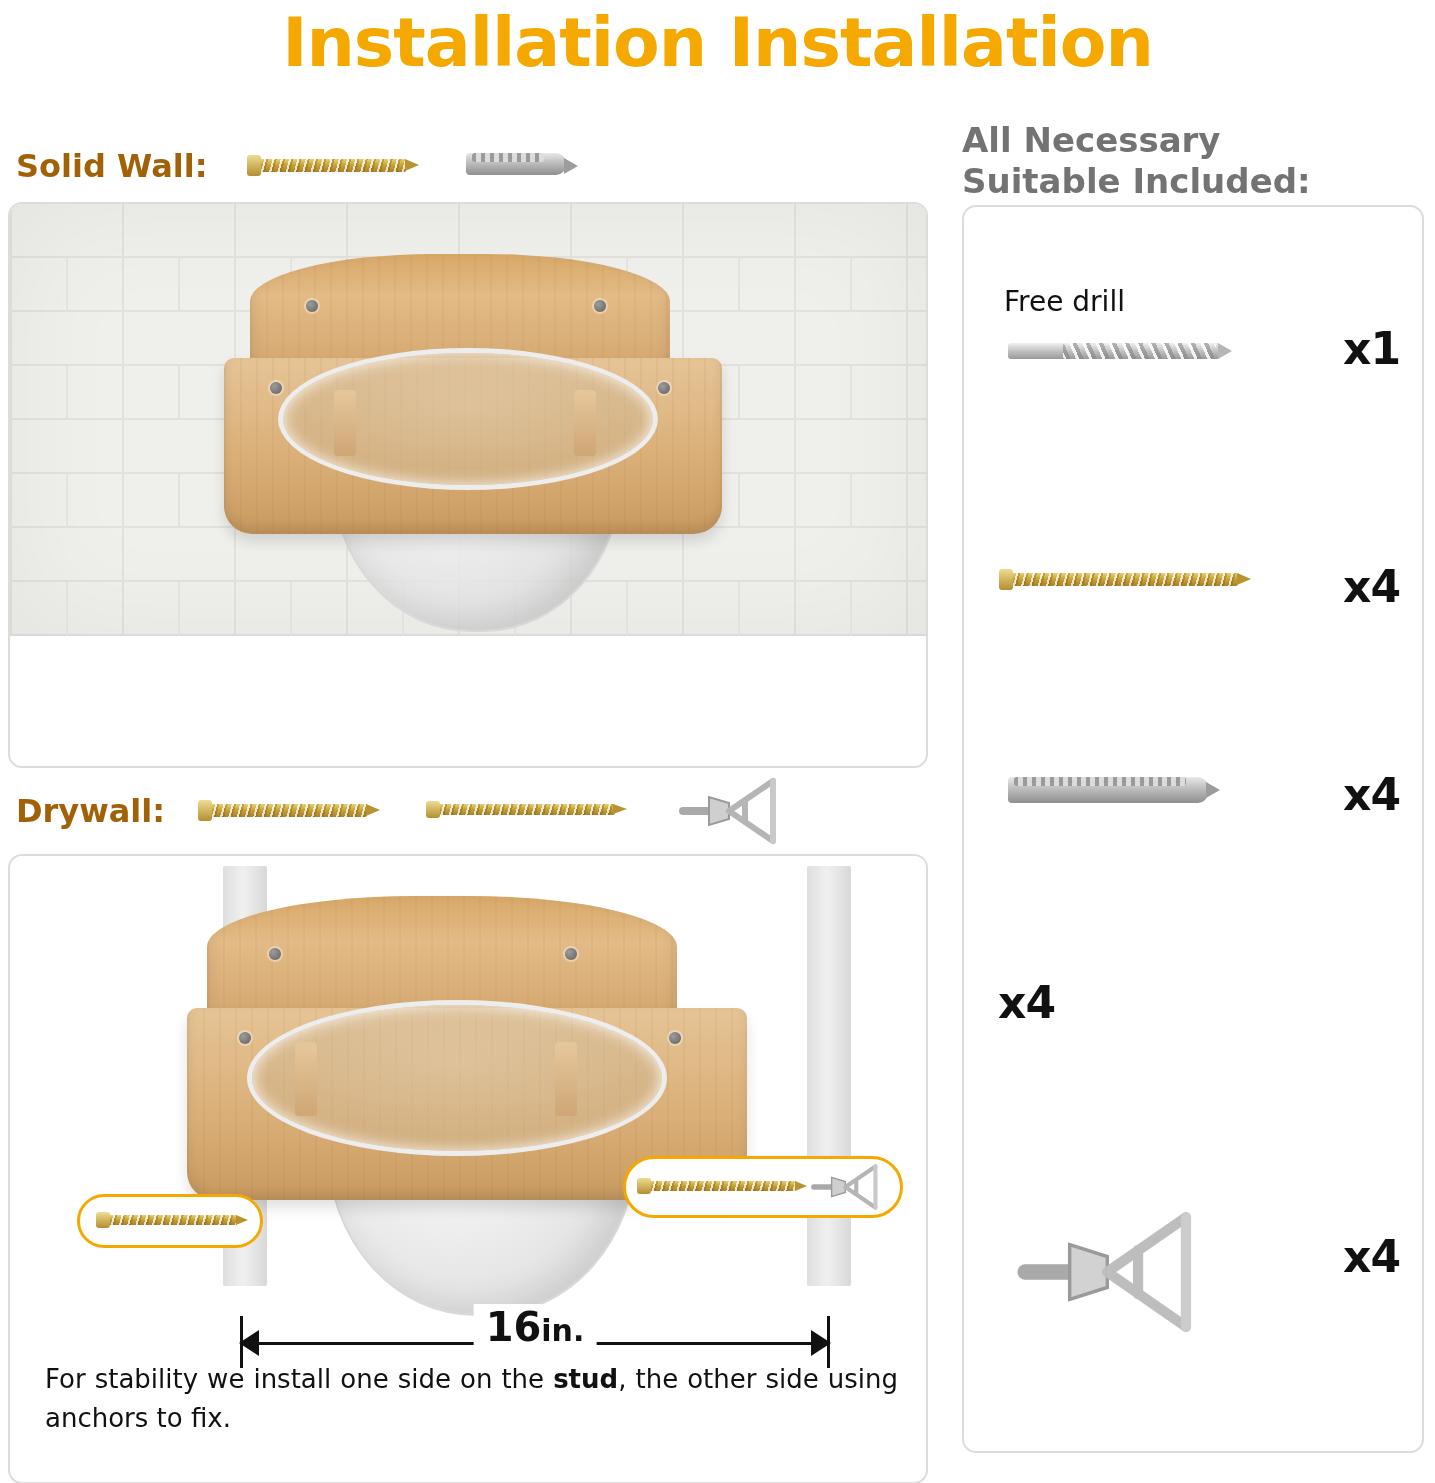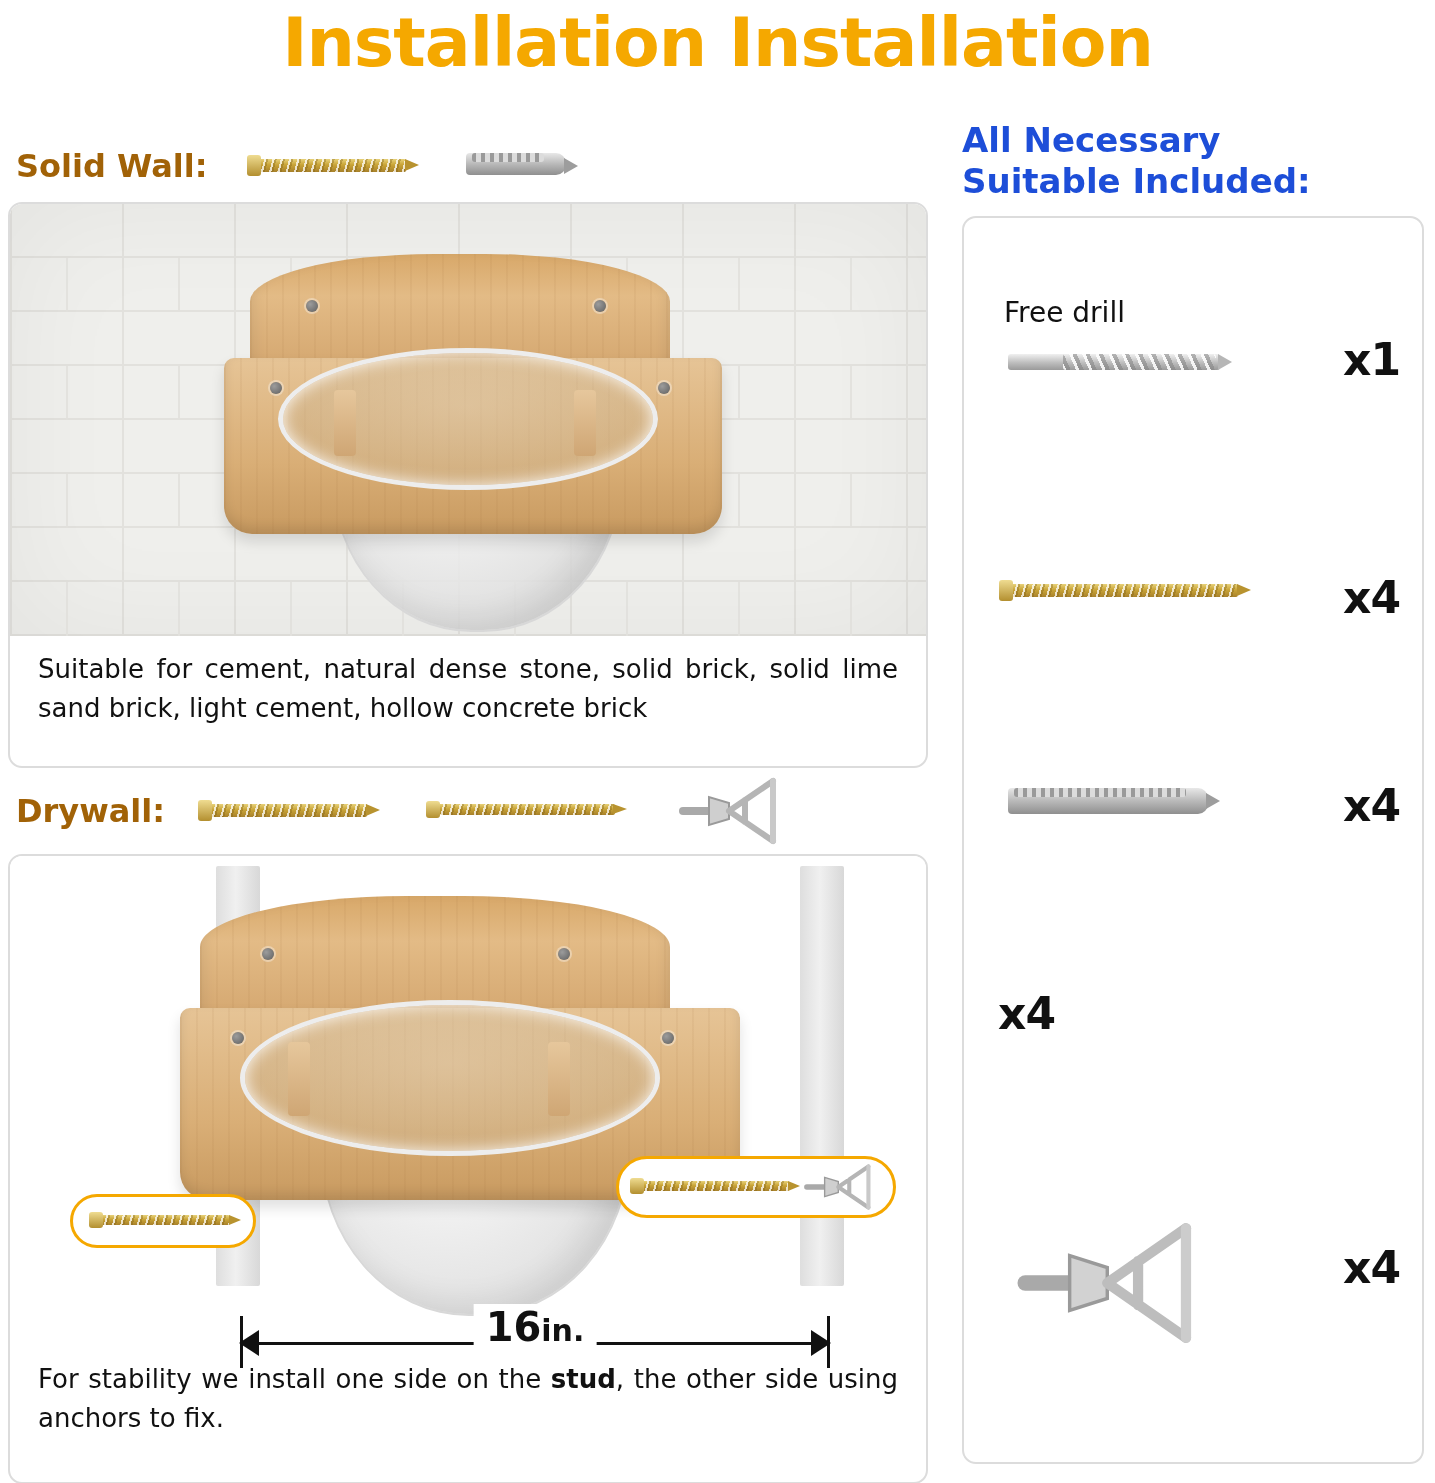--- a/index.html
+++ b/index.html
@@ -225,22 +225,22 @@
   .right-col {
     position: absolute;
     left: 962px;
     top: 120px;
     width: 462px;
   }
   .right-title {
     font-size: 34px;
     font-weight: bold;
     line-height: 1.22;
-    color: #1d4ed8;
-    margin-bottom: 13px;
+    color: #737373;
+    margin-bottom: 2px;
   }
   .hw-panel {
     border: 2px solid #dcdcdc;
     border-radius: 14px;
     height: 1248px;
     position: relative;
     padding: 0;
   }
   .hw-row {
     position: relative;
@@ -379,21 +379,20 @@
           </div>
 
           <div class="prod-ring" style="left:72px;top:94px;width:380px;height:142px;"></div>
 
           <div class="prod-ramp" style="left:128px;top:136px;height:66px;"></div>
           <div class="prod-ramp" style="left:368px;top:136px;height:66px;"></div>
           <div class="screw-dot" style="left:64px;top:128px;"></div>
           <div class="screw-dot" style="left:452px;top:128px;"></div>
         </div>
       </div>
-      <div class="panel-caption">Suitable for cement, natural dense stone, solid brick, solid lime sand brick, light cement, hollow concrete brick</div>
     </div>
 
     <div class="section-head" style="height:86px;text-align:center;">
       <div class="label">Drywall:</div>
       <div class="hw-inline dry">
         <div style="position:relative;width:172px;height:26px;">
           <div class="screw" style="position:absolute;left:8px;top:6px;width:160px;">
               <span class="head"></span>
               <span class="tip"></span>
             </div>
@@ -408,21 +407,21 @@
           <svg width="110" height="76" viewBox="0 0 110 76">
             <path d="M8 38 L34 38" stroke="#a9a9a9" stroke-width="8" stroke-linecap="round"></path>
             <path d="M34 24 L34 52 L54 46 L54 30 Z" fill="#cfcfcf" stroke="#9a9a9a" stroke-width="2"></path>
             <path d="M54 38 L98 8 M54 38 L98 68 M70 27 L70 49" stroke="#b5b5b5" stroke-width="6" fill="none" stroke-linecap="round"></path>
             <path d="M98 8 L98 68" stroke="#c9c9c9" stroke-width="6" stroke-linecap="round"></path>
           </svg>
         </div>
       </div>
     </div>
 
-    <div class="panel" style="height:630px;">
+    <div class="panel" style="height:630px;padding-left:7px;">
       <div class="photo-drywall">
         <div class="stud" style="left:206px;"></div>
         <div class="stud" style="left:790px;"></div>
 
         <div class="product" style="left:160px;top:40px;width:600px;height:420px;">
           <div class="prod-dome" style="left:150px;top:140px;width:310px;height:280px;"></div>
           <div class="prod-back" style="left:30px;top:0px;width:470px;height:150px;">
             <div class="wood-grain"></div>
           </div>
           <div class="screw-dot" style="left:92px;top:52px;"></div>

